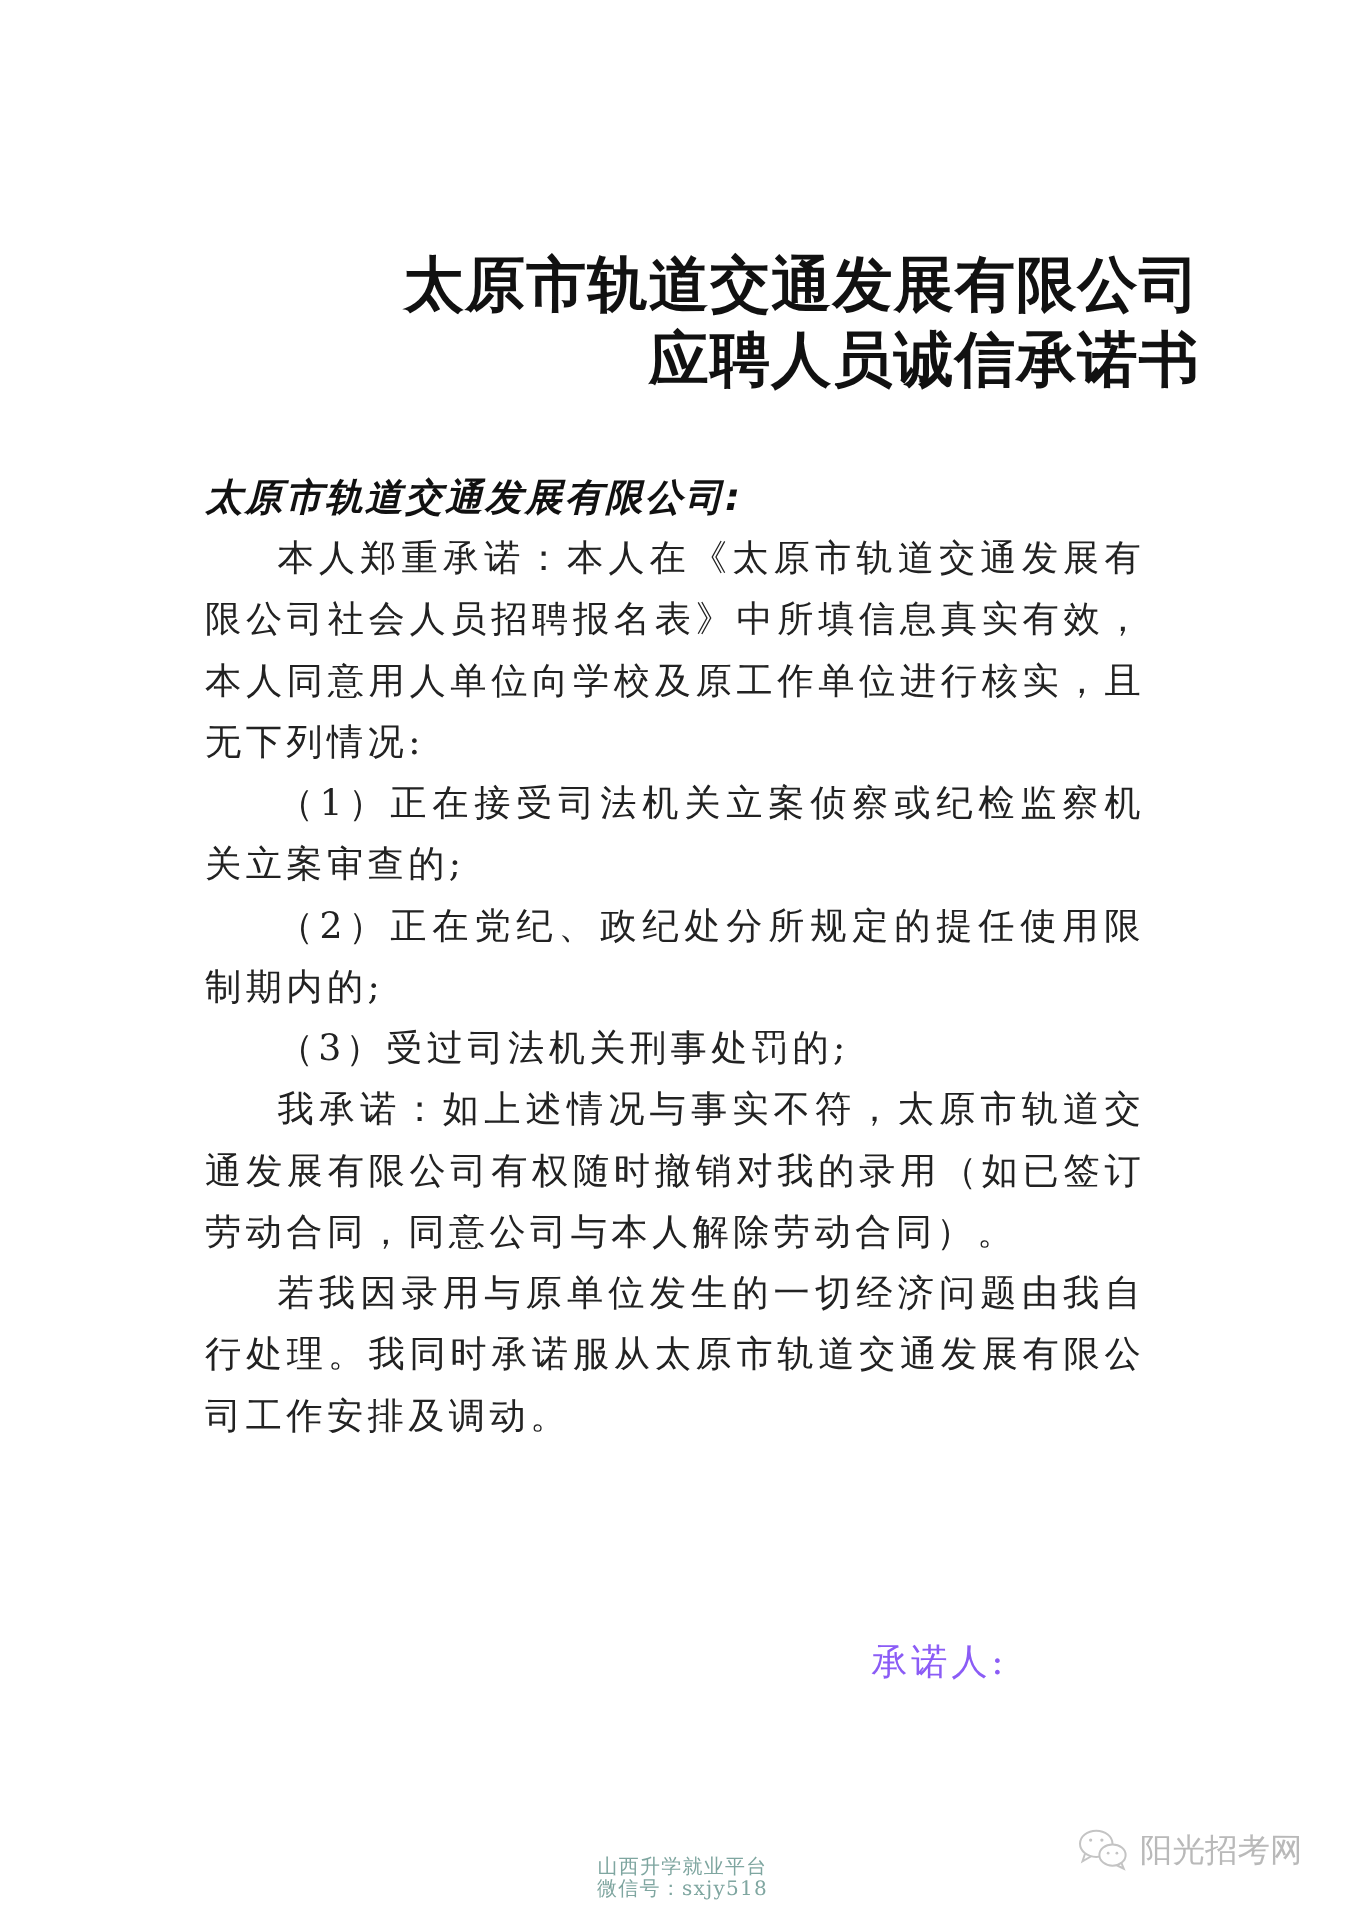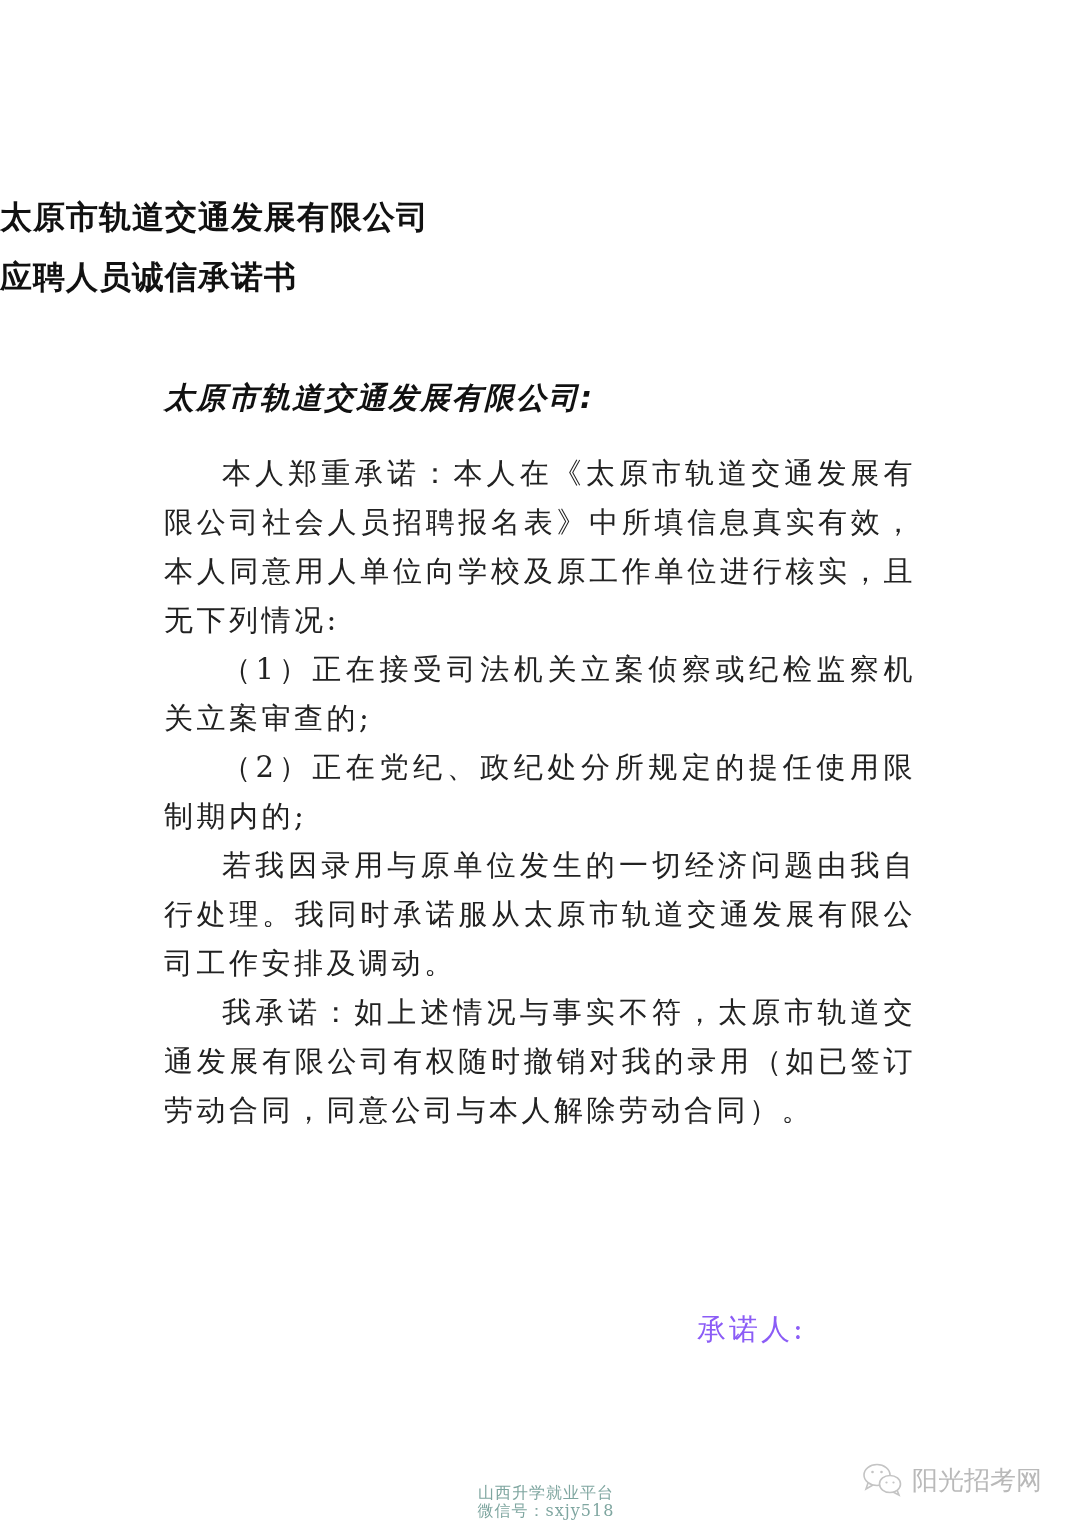--- a/index.html
+++ b/index.html
@@ -12,24 +12,24 @@
       height: 1527px;
       position: relative;
       overflow: hidden;
       color: #1a1a1a;
       font-family: "DejaVu Serif", "Liberation Serif", serif;
     }
     .title {
       position: absolute;
       left: 0;
       width: 960px;
-      text-align: left;
+      text-align: right;
       font-family: "DejaVu Sans", "Liberation Sans", sans-serif;
       font-weight: bold;
-      font-size: 32px;
+      font-size: 48px;
       letter-spacing: 1px;
       color: #111;
     }
     .title.t1 { top: 196px; }
     .title.t2 { top: 256px; }
 
     .addressee {
       position: absolute;
       left: 164px;
       top: 378px;
@@ -96,26 +96,27 @@
     }
   </style>
 </head>
 <body>
 
 <div class="title t1">太原市轨道交通发展有限公司</div>
 <div class="title t2">应聘人员诚信承诺书</div>
 
 <div class="addressee">太原市轨道交通发展有限公司:</div>
 
-<div class="body-text" style="top: 422px; margin-top: 27px;">
+<div class="body-text" style="top: 422px;">
   <p class="para">本人郑重承诺：本人在《太原市轨道交通发展有限公司社会人员招聘报名表》中所填信息真实有效，本人同意用人单位向学校及原工作单位进行核实，且无下列情况:</p>
   <p class="para">（1）正在接受司法机关立案侦察或纪检监察机关立案审查的;</p>
   <p class="para">（2）正在党纪、政纪处分所规定的提任使用限制期内的;</p>
+  <p class="para">（3）受过司法机关刑事处罚的;</p>
+  <p class="para">我承诺：如上述情况与事实不符，太原市轨道交通发展有限公司有权随时撤销对我的录用（如已签订劳动合同，同意公司与本人解除劳动合同）。</p>
   <p class="para">若我因录用与原单位发生的一切经济问题由我自行处理。我同时承诺服从太原市轨道交通发展有限公司工作安排及调动。</p>
-  <p class="para">我承诺：如上述情况与事实不符，太原市轨道交通发展有限公司有权随时撤销对我的录用（如已签订劳动合同，同意公司与本人解除劳动合同）。</p>
 </div>
 
 <div class="signer">承诺人:</div>
 
 <div class="watermark-left">
   <div>山西升学就业平台</div>
   <div>微信号：sxjy518</div>
 </div>
 
 <div class="watermark-right">

